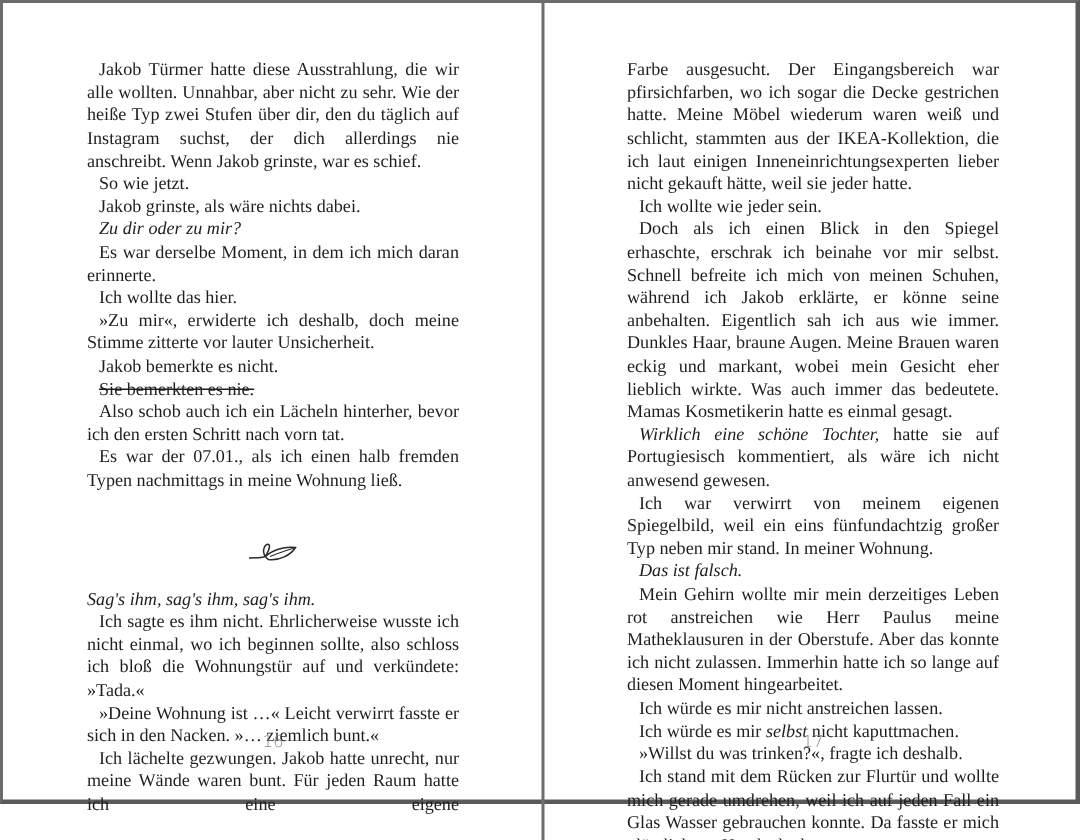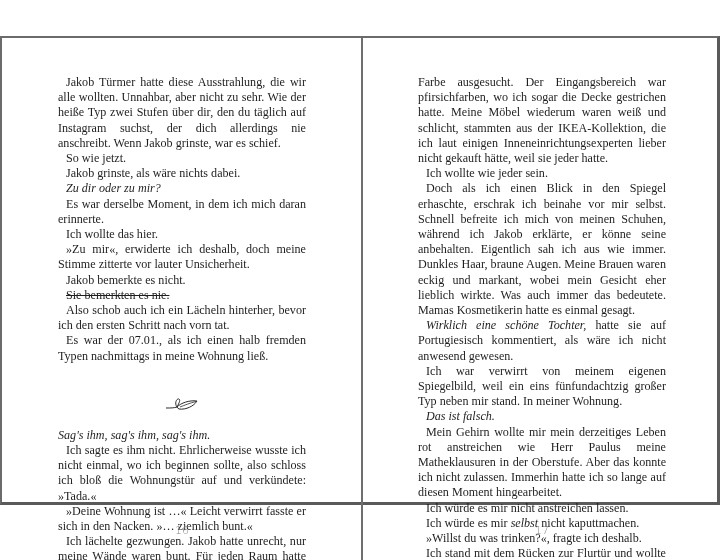--- a/index.html
+++ b/index.html
@@ -1,25 +1,24 @@
 <!DOCTYPE html>
 <html><head>
   <meta charset="utf-8">
   <style>
     html, body { margin: 0; padding: 0; background: #ffffff; }
     body { width: 720px; height: 560px; position: relative; overflow: hidden; }
     .frame {
-      position: absolute; left: 0; top: 0; width: 720px; height: 469px;
+      position: absolute; left: 0; top: 0; width: 720px; height: 536px;
       box-sizing: border-box;
       border-top: 2px solid #6b6b6b;
       border-left: 2px solid #6b6b6b;
       border-right: 3px solid #5a5a5a;
       border-bottom: 3px solid #5a5a5a;
       background: #ffffff;
-      margin-top: 36px;
     }
     .spine {
       position: absolute; left: 359px; top: 0; width: 2px; height: 560px;
       background: #6e6e6e;
     }
     .page {
       position: absolute; top: 37px; width: 248px;
       font-family: "Liberation Serif", "DejaVu Serif", serif;
       font-size: 12.1px; line-height: 15.2px; color: #1e1e1e;
     }

